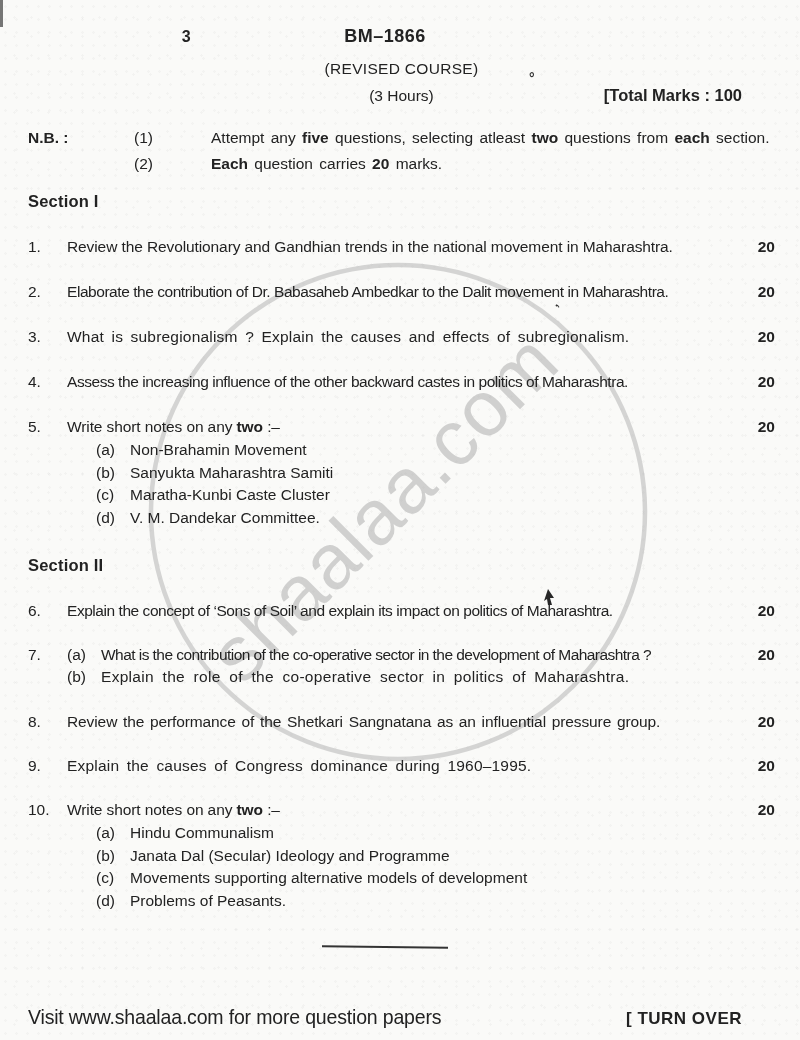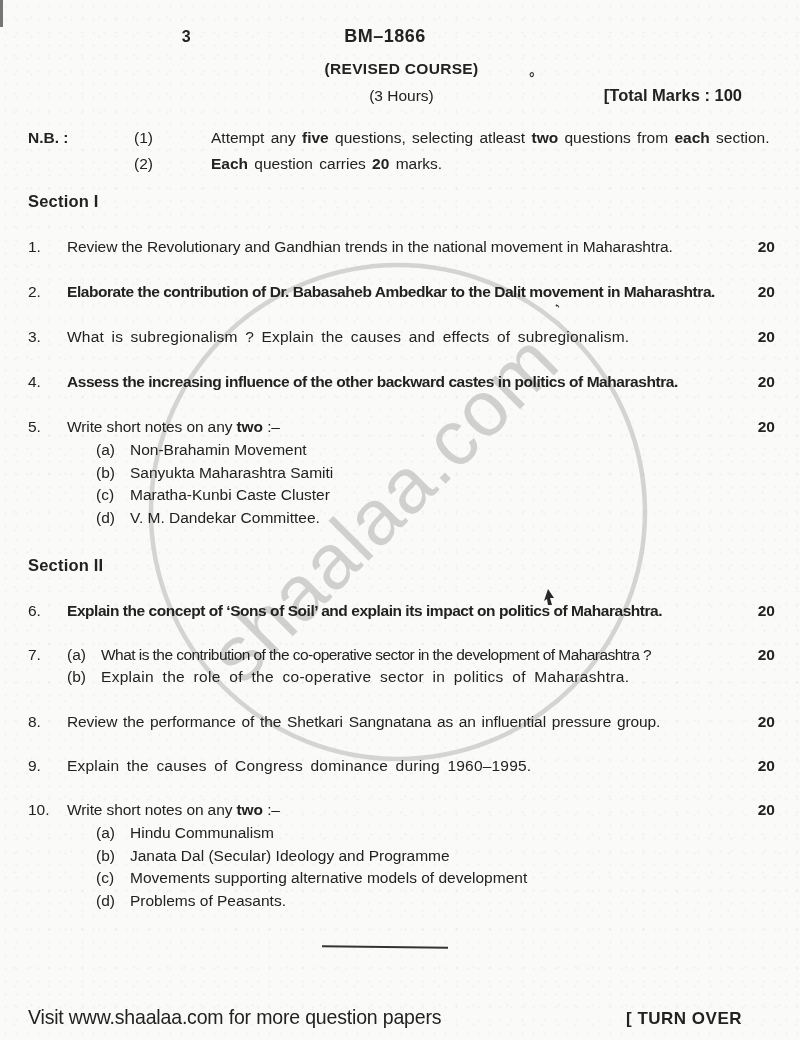--- a/index.html
+++ b/index.html
@@ -16,42 +16,42 @@
     overflow:hidden;
   }
   .wm{position:absolute;left:0;top:0;z-index:0;pointer-events:none;}
   .content{position:relative;z-index:1;padding:26px 25px 0 28px;}
 
   
   .hrow{display:grid;grid-template-columns:1fr auto 1fr;align-items:baseline;}
   .h-left{font-weight:bold;font-size:17px;letter-spacing:.2px;}
   .h-center{font-weight:bold;font-size:16px;text-align:center;}
   .h-right{text-align:right;font-weight:bold;font-size:18px;padding-right:33px;letter-spacing:.5px;}
-  .hrow2{margin-top:13px;text-align:center;font-weight:bold;font-size:15.5px;letter-spacing:.3px;}
+  .hrow2{margin-top:13px;text-align:center;font-weight:normal;font-size:15.5px;letter-spacing:.3px;}
   .hrow3{margin-top:8px;display:grid;grid-template-columns:1fr auto 1fr;align-items:baseline;}
   .h-hours{font-size:15.5px;text-align:center;}
   .h-total{text-align:right;font-weight:bold;font-size:16.5px;padding-right:33px;}
 
   
   .nb{margin-top:22px;font-size:15.5px;}
   .nb-row{display:flex;line-height:21px;gap:44px;}
   .nb-row + .nb-row{margin-top:5px;}
   .nb-label{width:62px;font-weight:bold;}
   .nb-num{width:33px;}
   .nb-text{flex:1;word-spacing:2px;white-space:nowrap;}
 
   .section-title{margin-top:17px;text-align:left;font-weight:bold;font-size:16.5px;line-height:21px;letter-spacing:.2px;}
 
   
   .qlist{margin-top:24px;}
   .q{display:flex;align-items:flex-start;font-size:15.5px;line-height:21px;margin-bottom:24px;}
   .q-num{width:39px;flex:none;}
   .q-body{flex:1;min-width:0;padding-right:10px;}
   .q-text,.q-line{white-space:nowrap;letter-spacing:-0.1px;display:block;}
-  .tight .q-text{letter-spacing:-0.45px;font-weight:bold;}
+  .tight .q-text{letter-spacing:-0.45px;}
   .spread .q-text{word-spacing:3px;letter-spacing:.2px;}
   .q-marks{width:28px;flex:none;text-align:right;font-weight:bold;}
   .q-subs{margin-top:2px;}
   .sub{display:flex;line-height:22.5px;white-space:nowrap;}
   .sub-label{width:34px;flex:none;margin-left:29px;}
   .part{display:flex;line-height:22px;white-space:nowrap;}
   .part-label{width:34px;flex:none;}
   .part-text{letter-spacing:-0.55px;}
   .part-text.loose{letter-spacing:.3px;word-spacing:4px;}
   .sec2{margin-top:26px;}

